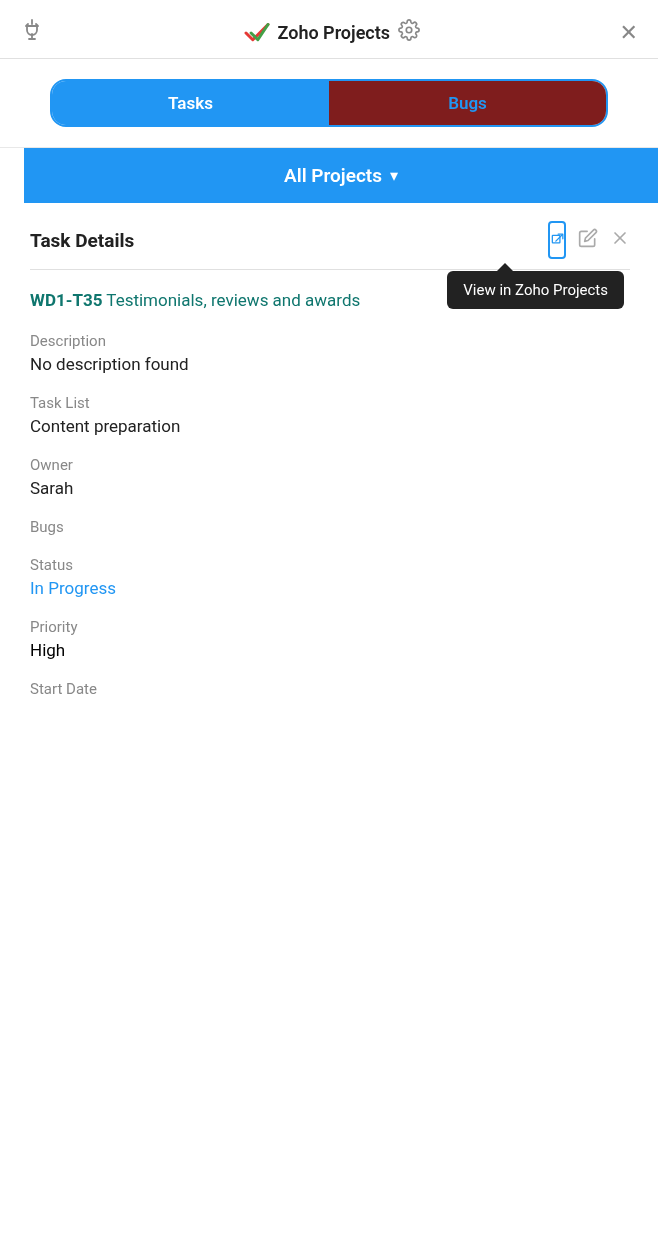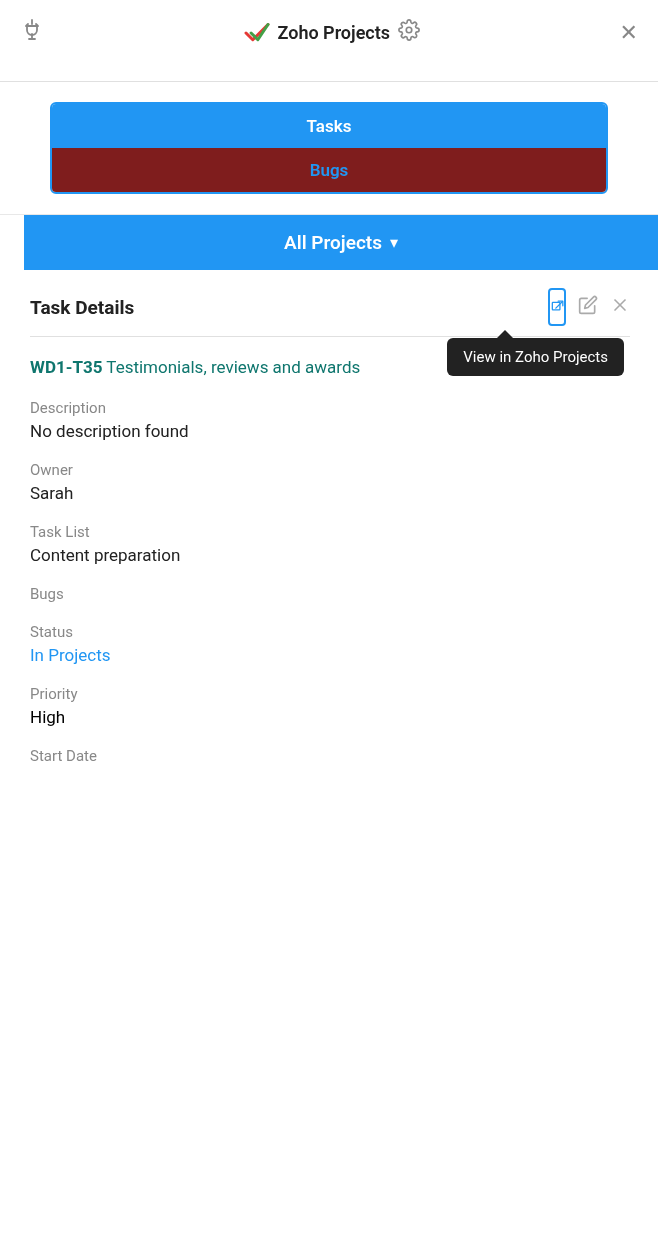--- a/index.html
+++ b/index.html
@@ -18,21 +18,21 @@
       display: flex;
       flex-direction: column;
       position: relative;
     }
 
     
     .header {
       display: flex;
       align-items: center;
       justify-content: space-between;
-      padding: 18px 20px 34px 20px;
+      padding: 18px 20px 11px 20px;
       background: #ffffff;
       border-bottom: 1px solid #e0e0e0;
     }
     .header-left {
       display: flex;
       align-items: center;
     }
     .header-center {
       display: flex;
       align-items: center;
@@ -68,23 +68,22 @@
 
     
     .tabs-section {
       padding: 20px 50px 20px 50px;
       background: #ffffff;
       border-bottom: 1px solid #e8e8e8;
     }
     .tabs-container {
       display: flex;
       border: 2px solid #2196f3;
-      border-radius: 6px;
+      border-radius: 16px;
       overflow: hidden;
-      flex-direction: column;
     }
     .tab {
       flex: 1;
       padding: 12px 0;
       text-align: center;
       font-size: 17px;
       font-weight: 600;
       cursor: pointer;
     }
     .tab-active {
@@ -313,37 +312,37 @@
       <span class="task-id">WD1-T35</span>
       <span>Testimonials, reviews and awards</span>
     </div>
 
     <div class="field-section">
       <div class="field-label">Description</div>
       <div class="field-value">No description found</div>
     </div>
 
     <div class="field-section">
+      <div class="field-label">Task List</div>
+      <div class="field-value">Content preparation</div>
+    </div>
+
+    <div class="field-section">
       <div class="field-label">Owner</div>
       <div class="field-value">Sarah</div>
     </div>
 
     <div class="field-section">
-      <div class="field-label">Task List</div>
-      <div class="field-value">Content preparation</div>
-    </div>
-
-    <div class="field-section">
       <div class="field-label">Bugs</div>
       <div class="field-value"></div>
     </div>
 
     <div class="field-section">
       <div class="field-label">Status</div>
-      <div class="field-value-blue">In Projects</div>
+      <div class="field-value-blue">In Progress</div>
     </div>
 
     <div class="field-section">
       <div class="field-label">Priority</div>
       <div class="field-value-red">High</div>
     </div>
 
     <div class="field-section">
       <div class="field-label">Start Date</div>
     </div>

